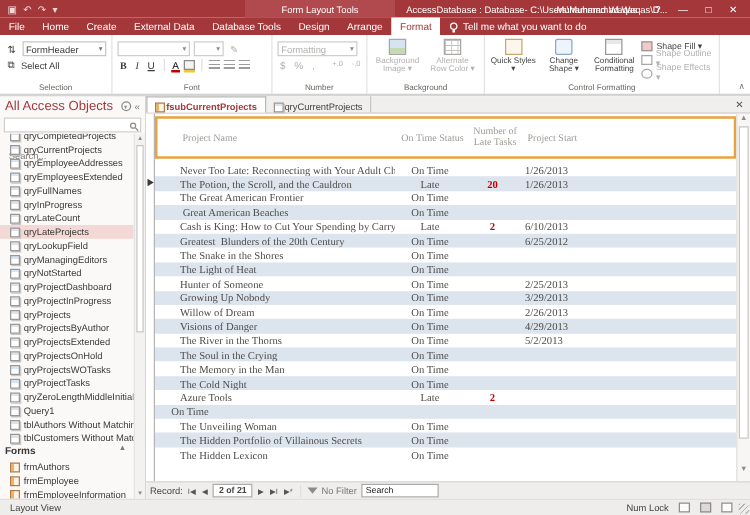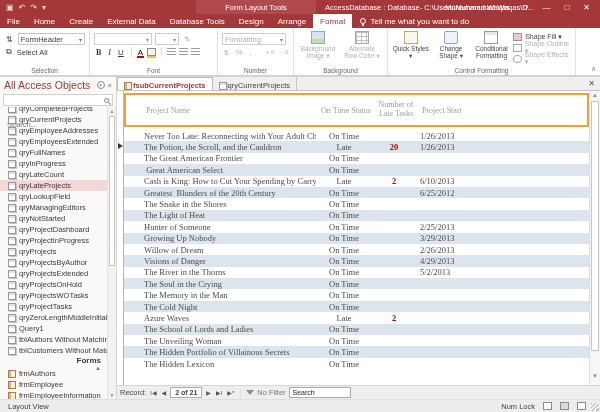--- a/index.html
+++ b/index.html
@@ -87,22 +87,22 @@
     background:#8d8b89; transform:rotate(45deg); }
   #nav-list { position:absolute; top:30px; left:0; right:9px; bottom:0; overflow:hidden; }
   .nav-item { height:11px; display:flex; align-items:center; gap:3px; padding-left:8px;
     font-size:7.5px; color:#3b3a39; white-space:nowrap; }
   .nav-item.selected { background:#F3D8D5; }
   .nav-item:first-child { margin-top:-4px; }
   .q-ic { width:8px; height:8px; border:1px solid #9a9896; flex:0 0 auto; background:
     linear-gradient(#d8e4ef 2px, #fff 2px); box-shadow:1px 1px 0 #c7c5c3; }
   .f-ic { width:8px; height:8px; border:1px solid #b07b44; flex:0 0 auto; background:
     linear-gradient(90deg,#e8b36b 2px, #fdf3e4 2px); }
-  .nav-group { height:12px; display:flex; align-items:flex-end; padding:0 6px 0 4px;
-    font-size:8px; color:#3b3a39; font-weight:bold;flex-direction:column; }
+  .nav-group { height:12px; display:flex; align-items:flex-start; padding:0 6px 0 4px;
+    font-size:8px; color:#3b3a39; font-weight:bold; }
   .nav-group .gchev { margin-left:auto; font-size:6px; color:#7a7977; font-weight:normal; }
   .nav-scroll { position:absolute; top:30px; right:0; width:9px; bottom:0;
     background:#F4F2F1; border-left:1px solid #E5E3E1; font-size:5px; color:#8d8b89; }
   .nav-scroll .up { position:absolute; top:1px; left:0; right:0; text-align:center; }
   .nav-scroll .dn { position:absolute; bottom:1px; left:0; right:0; text-align:center; }
   .nav-thumb { position:absolute; top:9px; left:1px; width:6px; height:150px;
     background:#fff; border:1px solid #C8C6C4; }
 
   
   #content { position:absolute; top:76px; left:117px; right:0; bottom:13px; background:#fff;
@@ -481,21 +481,21 @@
           <div class="c-fill"></div>
         </div>
         <div class="drow cells">
           <div class="c-name">The Great American Frontier</div>
           <div class="c-status">On Time</div>
           <div class="c-late late-val"></div>
           <div class="c-start"></div>
           <div class="c-fill"></div>
         </div>
         <div class="drow cells alt">
-          <div class="c-name"> Great American Select</div>
+          <div class="c-name"> Great American Beaches</div>
           <div class="c-status">On Time</div>
           <div class="c-late late-val"></div>
           <div class="c-start"></div>
           <div class="c-fill"></div>
         </div>
         <div class="drow cells">
           <div class="c-name">Cash is King: How to Cut Your Spending by Carrying Cash</div>
           <div class="c-status">Late</div>
           <div class="c-late late-val">2</div>
           <div class="c-start">6/10/2013</div>
@@ -572,28 +572,27 @@
           <div class="c-fill"></div>
         </div>
         <div class="drow cells alt">
           <div class="c-name">The Cold Night</div>
           <div class="c-status">On Time</div>
           <div class="c-late late-val"></div>
           <div class="c-start"></div>
           <div class="c-fill"></div>
         </div>
         <div class="drow cells">
-          <div class="c-name">Azure Waves</div>
+          <div class="c-name">Azure Tools</div>
           <div class="c-status">Late</div>
           <div class="c-late late-val">2</div>
           <div class="c-start"></div>
           <div class="c-fill"></div>
         </div>
         <div class="drow cells alt">
-          <div class="c-name">The School of Lords and Ladies</div>
           <div class="c-status">On Time</div>
           <div class="c-late late-val"></div>
           <div class="c-start"></div>
           <div class="c-fill"></div>
         </div>
         <div class="drow cells">
           <div class="c-name">The Unveiling Woman</div>
           <div class="c-status">On Time</div>
           <div class="c-late late-val"></div>
           <div class="c-start"></div>

